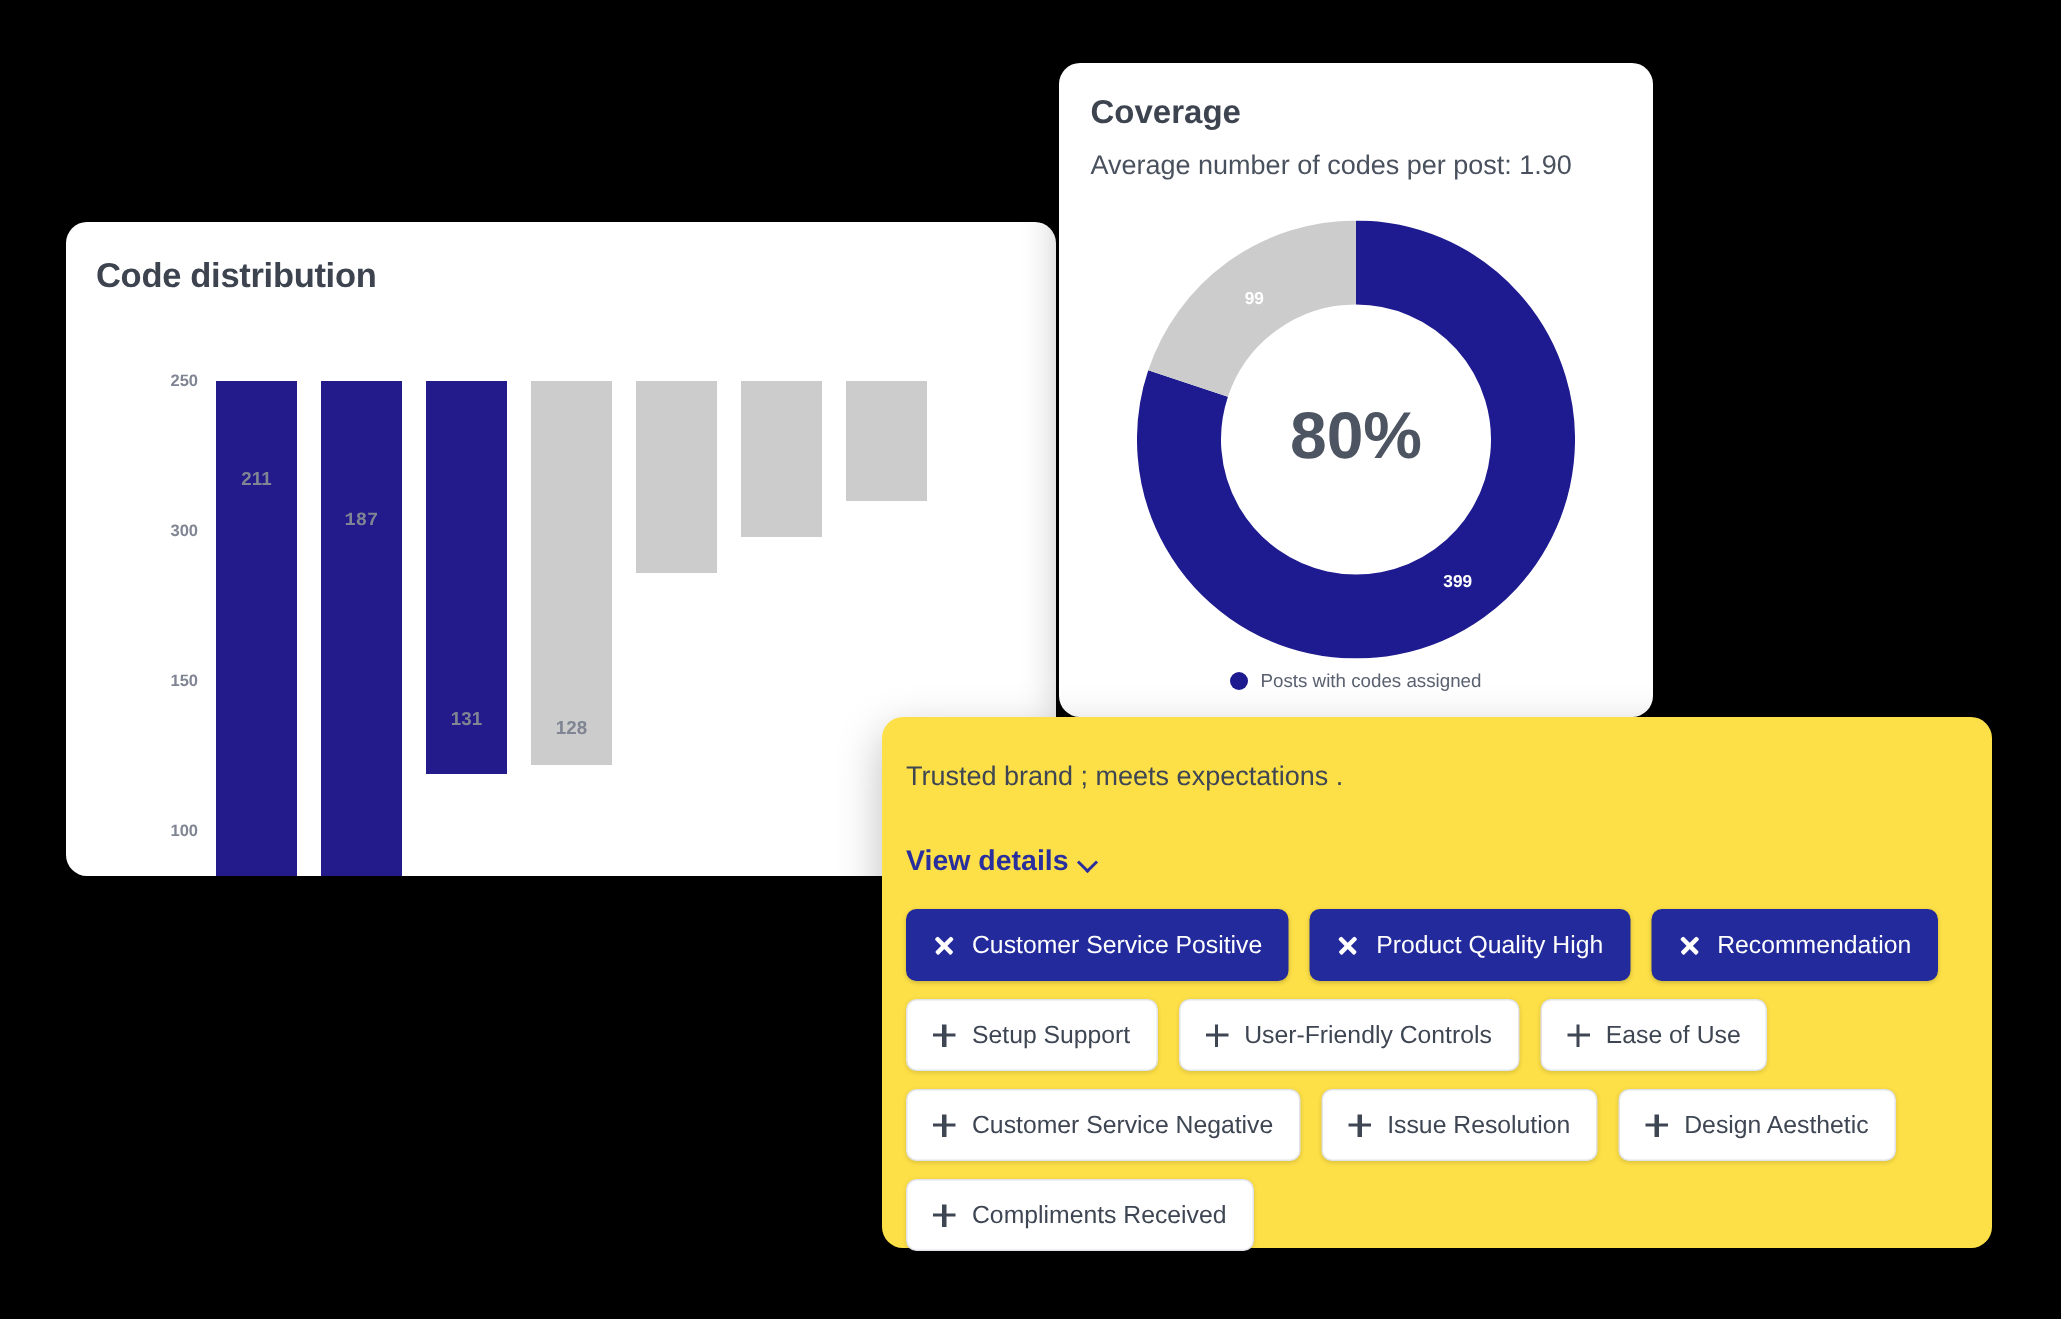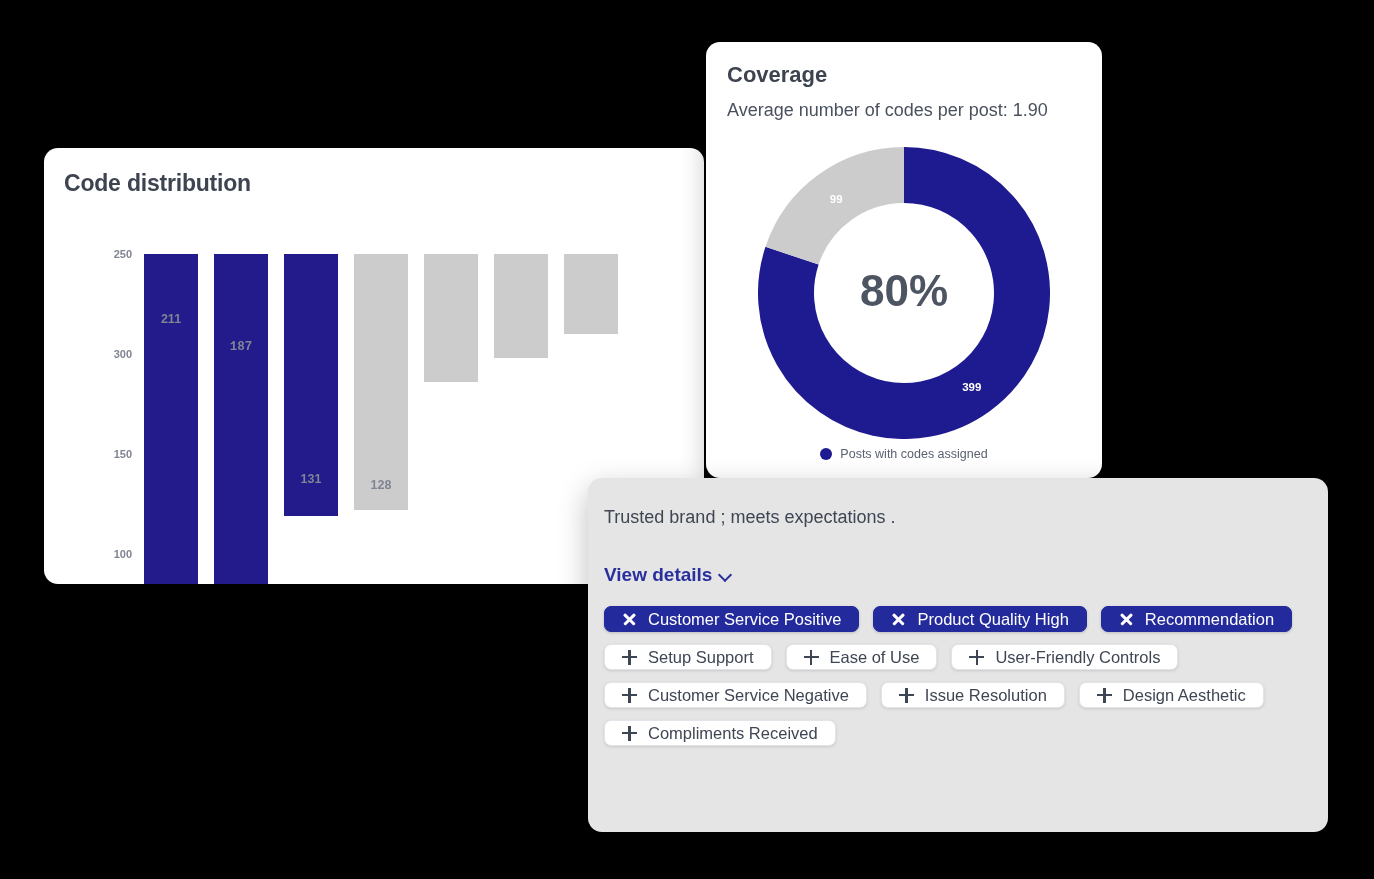--- a/index.html
+++ b/index.html
@@ -77,21 +77,21 @@
     position: absolute; left: 0; top: 405px; width: 396px;
     display: flex; align-items: center; justify-content: center; gap: 8px;
   }
   .legend-dot { width: 12px; height: 12px; border-radius: 50%; }
   .legend-text { font-size: 12.5px; color: #5a6170; }
 
   
   .card-tags {
     position: absolute; left: 588px; top: 478px;
     width: 740px; height: 354px;
-    background: #e5e5e5; border-radius: 14px;
+    background: #fde047; border-radius: 14px;
     box-shadow: 0 10px 30px rgba(0,0,0,0.26);
     padding: 22px 16px 18px 16px;
   }
   .quote {
     font-size: 18px; color: #3f4653; margin: 7px 0 0 0; padding-left: 0;
   }
   .view-details {
     display: inline-flex; align-items: center; gap: 7px;
     margin-top: 36px; margin-bottom: 20px;
     font-size: 19px; font-weight: 700; color: #2a2f9e;
@@ -101,21 +101,21 @@
   .chev::before {
     content: ""; position: absolute; left: 1px; top: 1px;
     width: 8px; height: 8px;
     border-right: 2.4px solid #2a2f9e; border-bottom: 2.4px solid #2a2f9e;
     transform: rotate(45deg);
   }
   .tag-rows { display: flex; flex-direction: column; gap: 12px; }
   .tag-row { display: flex; gap: 14px; flex-wrap: nowrap; }
   .tag {
     display: inline-flex; align-items: center; gap: 11px;
-    height: 26px; padding: 0 17px; border-radius: 7px;
+    height: 48px; padding: 0 17px; border-radius: 7px;
     font-size: 16.5px; white-space: nowrap; cursor: pointer;
   }
   .tag.selected {
     background: #232a9c; color: #ffffff; border: 1px solid #232a9c;
     box-shadow: 0 1px 3px rgba(0,0,0,0.18);
   }
   .tag.unselected {
     background: #ffffff; color: #3f4653; border: 1px solid #e2e4e9;
     box-shadow: 0 1px 3px rgba(0,0,0,0.13);
   }
@@ -223,25 +223,25 @@
             <span>Recommendation</span>
           </div>
         </div>
         <div class="tag-row">
           <div class="tag unselected">
             <span class="ic ic-plus"></span>
             <span>Setup Support</span>
           </div>
           <div class="tag unselected">
             <span class="ic ic-plus"></span>
+            <span>User-Friendly Controls</span>
+          </div>
+          <div class="tag unselected">
+            <span class="ic ic-plus"></span>
             <span>Ease of Use</span>
-          </div>
-          <div class="tag unselected">
-            <span class="ic ic-plus"></span>
-            <span>User-Friendly Controls</span>
           </div>
         </div>
         <div class="tag-row">
           <div class="tag unselected">
             <span class="ic ic-plus"></span>
             <span>Customer Service Negative</span>
           </div>
           <div class="tag unselected">
             <span class="ic ic-plus"></span>
             <span>Issue Resolution</span>

